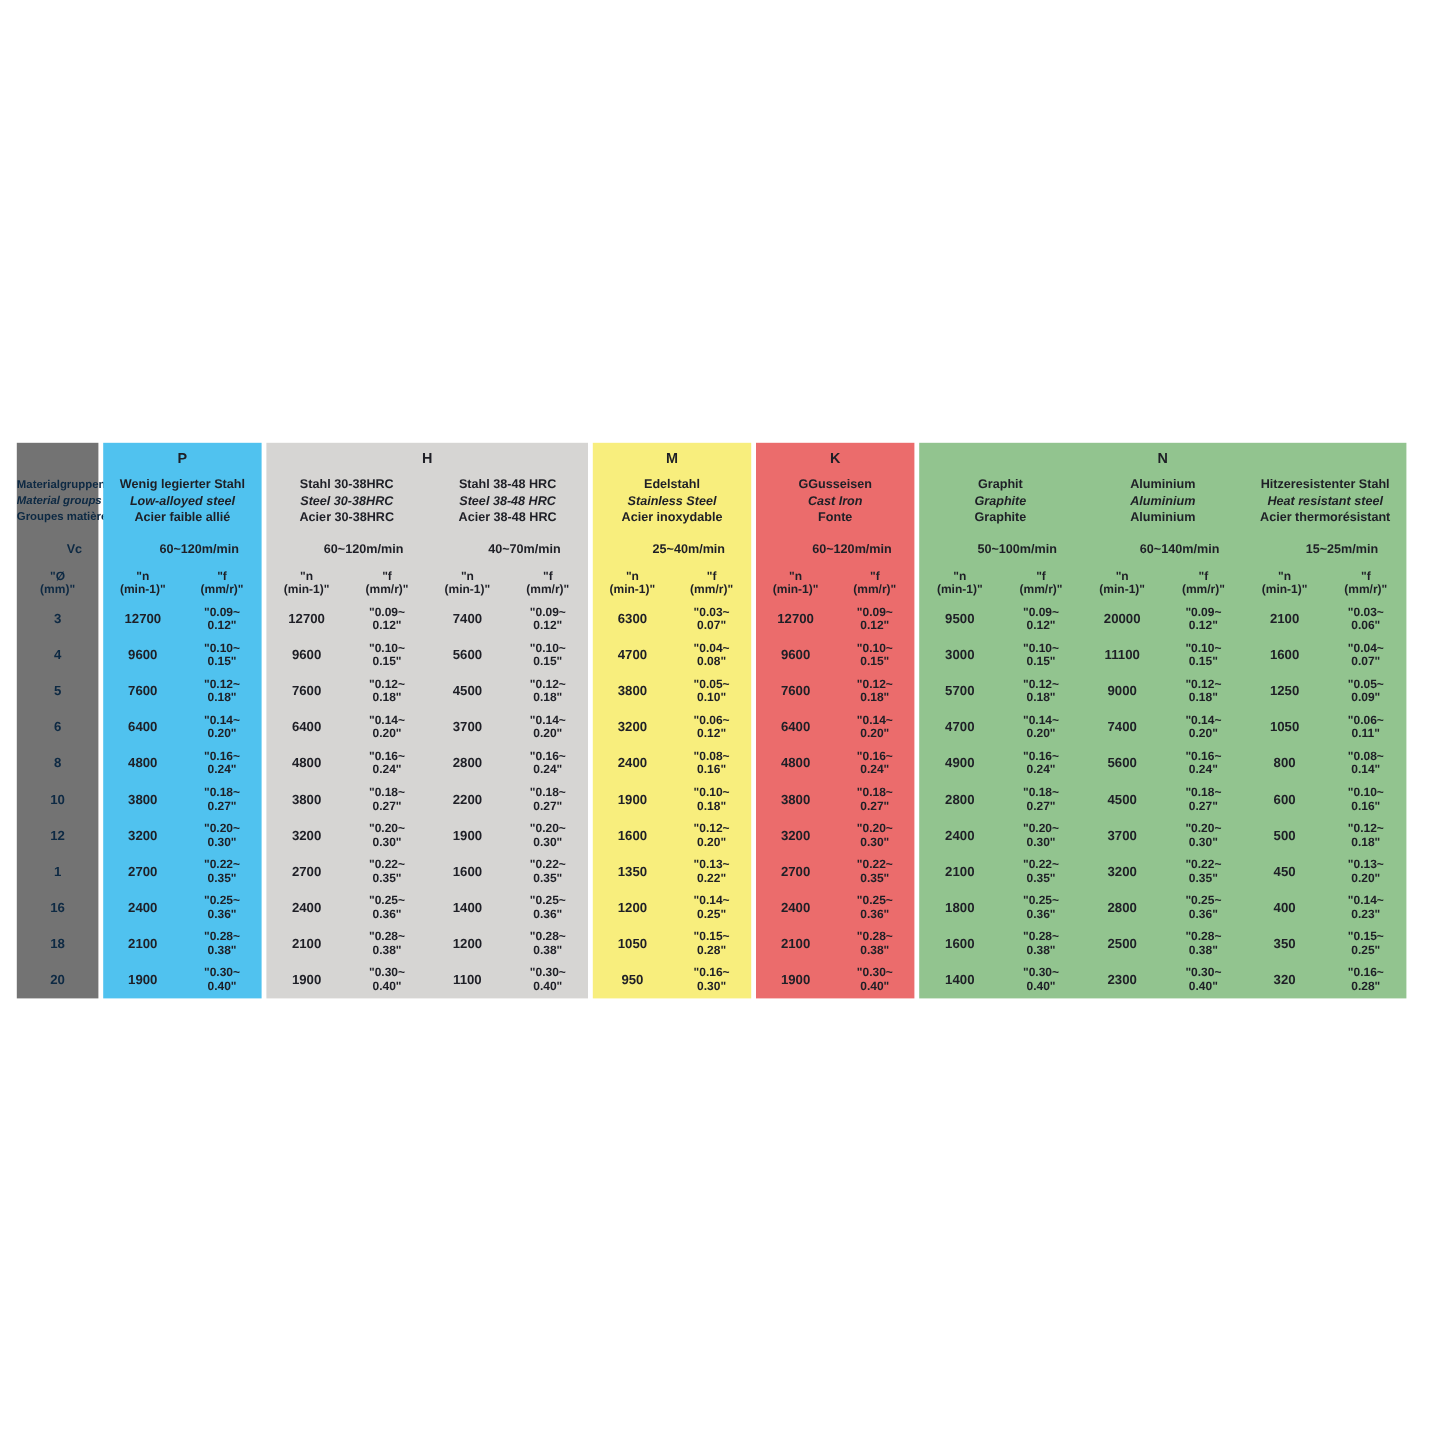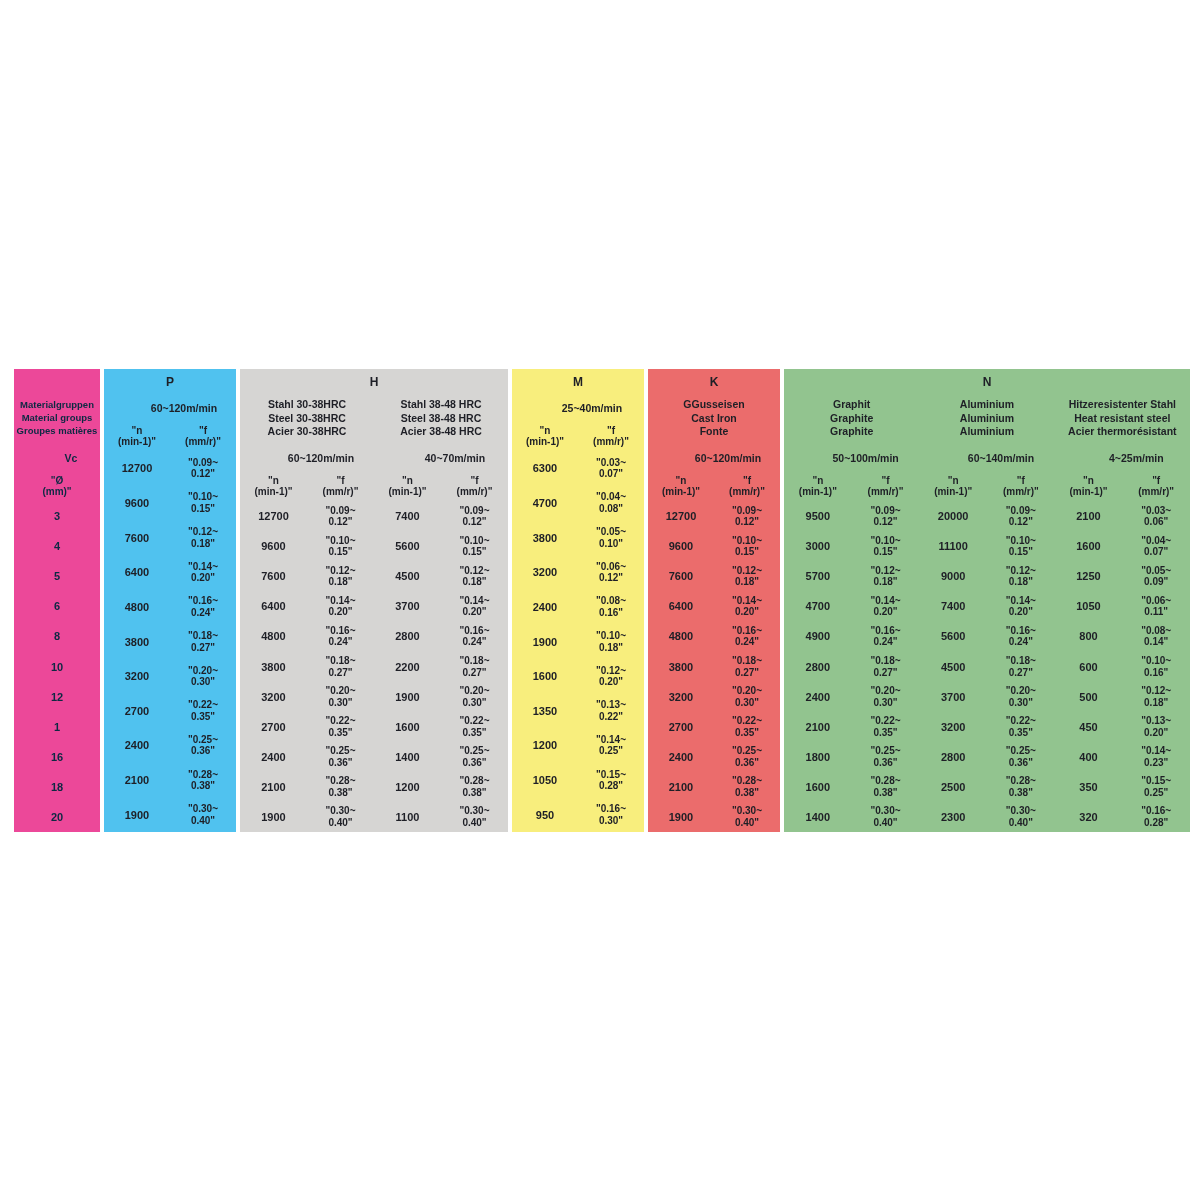--- a/index.html
+++ b/index.html
@@ -7,34 +7,34 @@
     width:1200px;height:1200px;background:#ffffff;
     font-family:"Liberation Sans",sans-serif;
     -webkit-font-smoothing:antialiased;
   }
   .canvas{position:relative;width:1200px;height:1200px;background:#ffffff;overflow:hidden;}
   .cutting-table{
     position:absolute;left:14px;top:369px;width:1172px;height:463px;
     display:flex;column-gap:4px;color:#1e1f26;
   }
   
-  .leftcol{width:86px;background:#ec4899;color:#0d2943;display:flex;flex-direction:column;flex:none;}
+  .leftcol{width:68px;background:#737373;color:#0d2943;display:flex;flex-direction:column;flex:none;}
   .sec{display:flex;flex-direction:column;flex:none;}
   .sec-P{width:132px;}
   .sec-H{width:268px;}
   .sec-M{width:132px;}
   .sec-K{width:132px;}
   .sec-N{width:406px;}
   .letter-row{height:26px;flex:none;display:flex;align-items:center;justify-content:center;
     font-weight:bold;font-size:12px;}
   .cols{flex:1;display:flex;min-height:0;}
   .col{flex:1;display:flex;flex-direction:column;min-width:0;}
   .names{height:50px;flex:none;padding-top:3px;box-sizing:border-box;text-align:center;
     font-size:10.5px;font-weight:bold;line-height:13.5px;white-space:nowrap;}
-  .name-en{}
+  .name-en{font-style:italic;}
   .vc-row{height:25px;flex:none;display:flex;align-items:center;justify-content:center;
     font-weight:bold;font-size:10.5px;margin-left:28px;}
   .nf-row{height:31px;flex:none;display:flex;font-weight:bold;font-size:10px;line-height:11px;
     text-align:center;}
   .nf-half{flex:1;display:flex;flex-direction:column;justify-content:center;}
   .rows{flex:1;display:flex;flex-direction:column;}
   .drow{flex:1;display:flex;}
   .half{flex:1;display:flex;flex-direction:column;align-items:center;justify-content:center;
     font-weight:bold;min-width:0;}
   .n-val{font-size:11px;}
@@ -97,20 +97,25 @@
           <div class="drow">
             <div class="half dia-cell">20</div>
           </div>
         </div>
     </div>
 
   <div class="sec sec-P" style="background: rgb(80, 194, 239);">
         <div class="letter-row">P</div>
         <div class="cols">
           <div class="col">
+            <div class="names">
+              <div>Wenig legierter Stahl</div>
+              <div class="name-en">Low-alloyed steel</div>
+              <div>Acier faible allié</div>
+            </div>
             <div class="vc-row">60~120m/min</div>
             <div class="nf-row">
               <div class="nf-half">
                 <div>"n</div>
                 <div>(min-1)"</div>
               </div>
               <div class="nf-half">
                 <div>"f</div>
                 <div>(mm/r)"</div>
               </div>
@@ -393,20 +398,25 @@
                 </div>
               </div>
             </div>
           </div>
         </div>
       </div>
       <div class="sec sec-M" style="background: rgb(248, 238, 125);">
         <div class="letter-row">M</div>
         <div class="cols">
           <div class="col">
+            <div class="names">
+              <div>Edelstahl</div>
+              <div class="name-en">Stainless Steel</div>
+              <div>Acier inoxydable</div>
+            </div>
             <div class="vc-row">25~40m/min</div>
             <div class="nf-row">
               <div class="nf-half">
                 <div>"n</div>
                 <div>(min-1)"</div>
               </div>
               <div class="nf-half">
                 <div>"f</div>
                 <div>(mm/r)"</div>
               </div>
@@ -791,21 +801,21 @@
                 </div>
               </div>
             </div>
           </div>
           <div class="col">
             <div class="names">
               <div>Hitzeresistenter Stahl</div>
               <div class="name-en">Heat resistant steel</div>
               <div>Acier thermorésistant</div>
             </div>
-            <div class="vc-row">4~25m/min</div>
+            <div class="vc-row">15~25m/min</div>
             <div class="nf-row">
               <div class="nf-half">
                 <div>"n</div>
                 <div>(min-1)"</div>
               </div>
               <div class="nf-half">
                 <div>"f</div>
                 <div>(mm/r)"</div>
               </div>
             </div>

